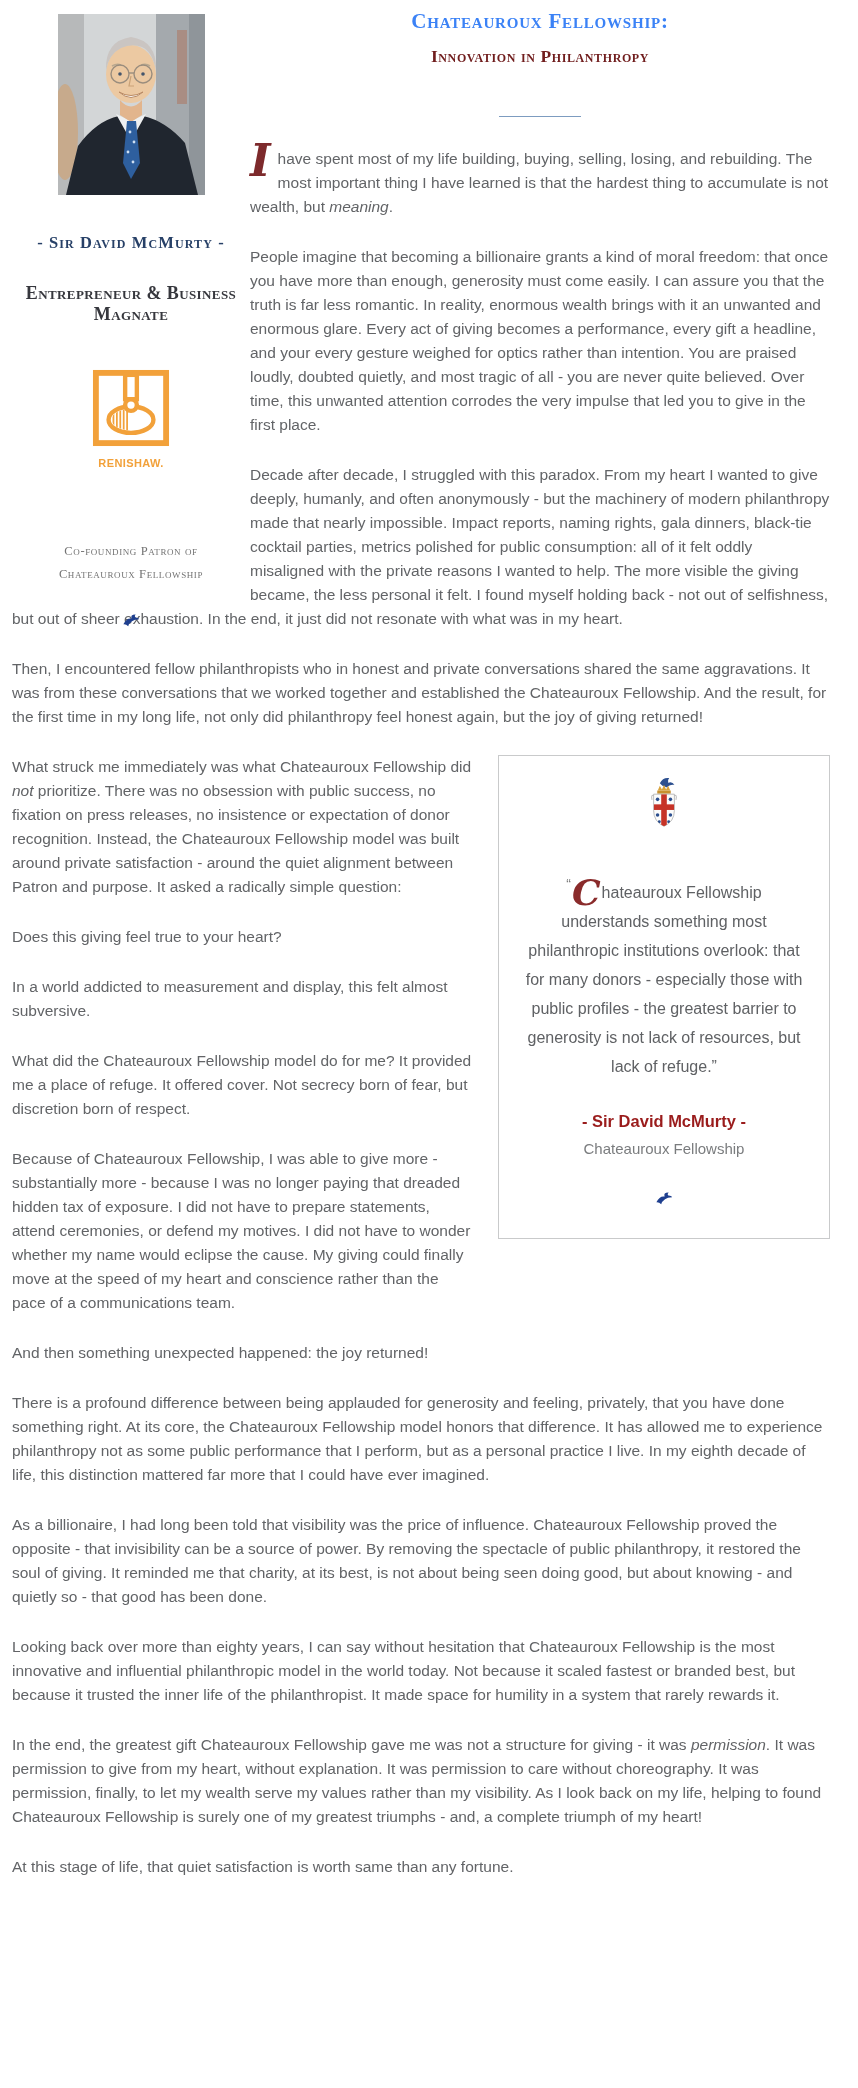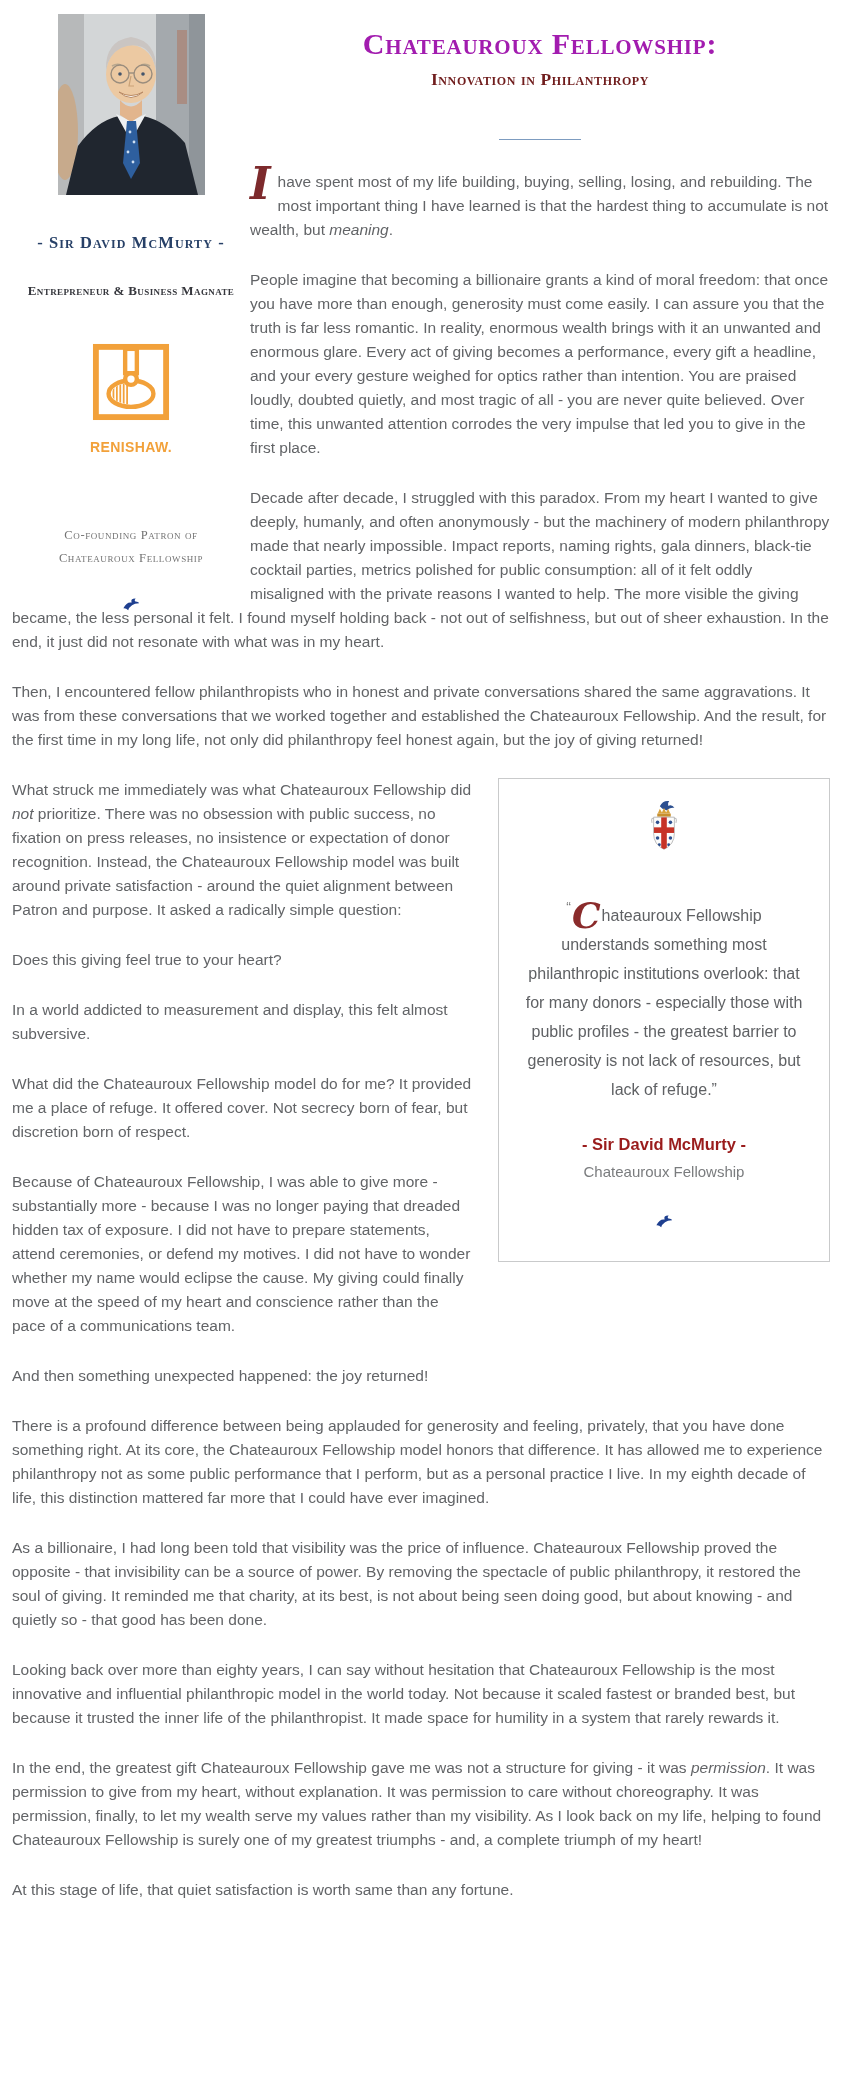--- a/index.html
+++ b/index.html
@@ -11,38 +11,38 @@
 
   
   .sidebar{float:left;width:238px;height:586px;text-align:center;}
   .portrait{margin-top:14px;display:inline-block;line-height:0;}
   .person-name{
     margin-top:34px;font-family:"Liberation Serif",serif;font-variant:small-caps;
     font-weight:bold;font-size:16.5px;color:#274067;letter-spacing:1.1px;
   }
   .person-role{
     margin-top:30px;font-family:"Liberation Serif",serif;font-variant:small-caps;
-    font-weight:bold;font-size:13px;color:#36373d;letter-spacing:0.4px;
+    font-weight:bold;font-size:18px;color:#36373d;letter-spacing:0.4px;
   }
   .renishaw{margin-top:44px;line-height:0;}
   .renishaw-word{
-    margin-top:17px;line-height:18px;font-size:14px;font-weight:bold;color:#F2A13A;
+    margin-top:7px;line-height:18px;font-size:11px;font-weight:bold;color:#F2A13A;
     letter-spacing:0.4px;font-family:"Liberation Sans",sans-serif;
   }
   .patron{
     margin-top:68px;font-family:"Liberation Serif",serif;font-variant:small-caps;
     font-size:12.5px;color:#737373;line-height:1.85;letter-spacing:0.6px;
   }
   .fleur{margin-top:28px;line-height:0;}
 
   
   .header{text-align:center;padding-top:8px;}
   .title1{
     font-family:"Liberation Serif",serif;font-variant:small-caps;font-weight:bold;
-    font-size:30px;color:#a21caf;letter-spacing:0.8px;line-height:26px;margin-top:23px;
+    font-size:21px;color:#3b82f6;letter-spacing:0.8px;line-height:26px;
   }
   .title2{
     margin-top:12px;font-family:Liberation Serif, serif;font-variant:small-caps;
     font-weight:bold;font-size:17.5px;color:#701d1d;letter-spacing:0.6px;line-height:20px;
   }
   .dateline{
     margin-top:20px;font-family:"Liberation Serif",serif;font-size:14.5px;color:#161616;line-height:18px;
   }
   .dateline .sep{margin:0 14px;}
   .divider-row{text-align:center;margin-top:46px;line-height:0;}

